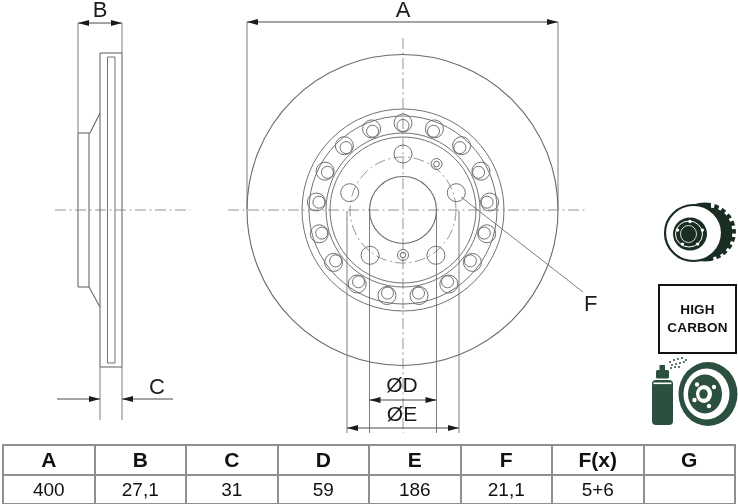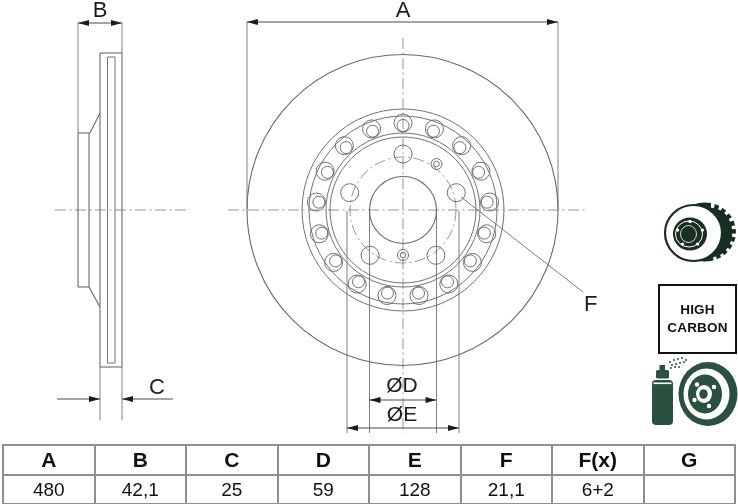--- a/index.html
+++ b/index.html
@@ -234,24 +234,24 @@
       <th>A</th>
       <th>B</th>
       <th>C</th>
       <th>D</th>
       <th>E</th>
       <th>F</th>
       <th>F(x)</th>
       <th>G</th>
     </tr>
     <tr>
-      <td>480</td>
-      <td>42,1</td>
-      <td>25</td>
+      <td>400</td>
+      <td>27,1</td>
+      <td>31</td>
       <td>59</td>
-      <td>128</td>
+      <td>186</td>
       <td>21,1</td>
-      <td>6+2</td>
+      <td>5+6</td>
       <td></td>
     </tr>
   </tbody>
     </table>
 </div>
 
 </body></html>

